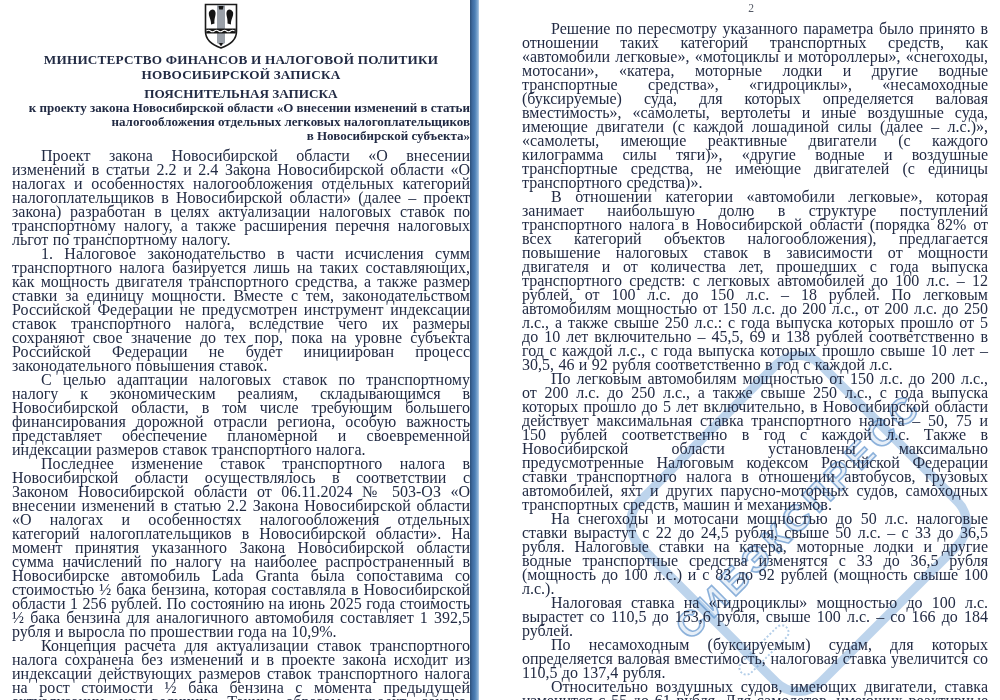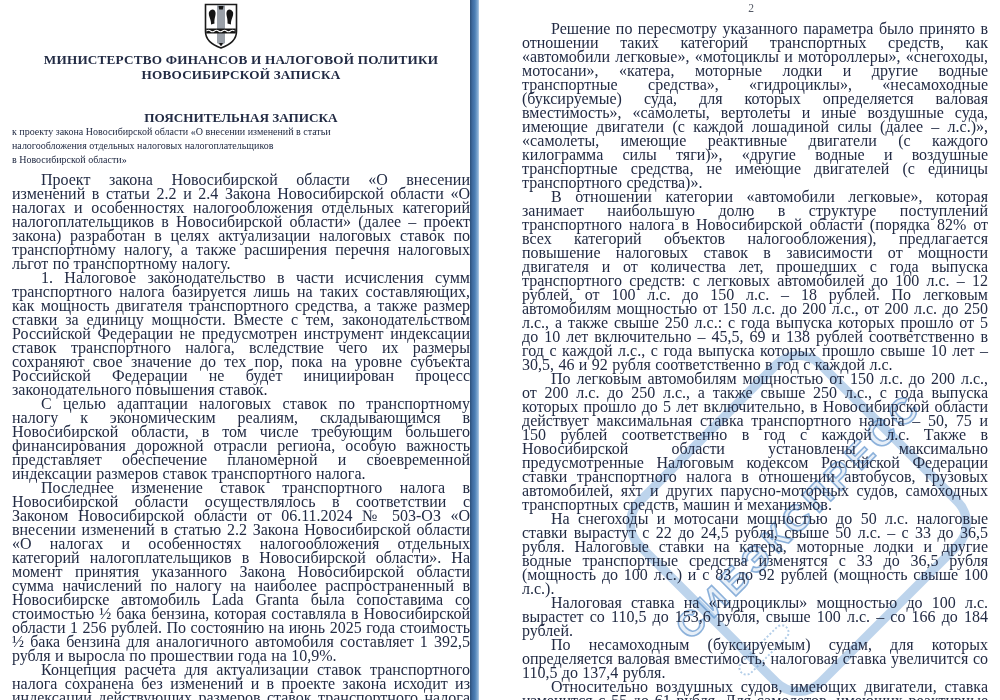--- a/index.html
+++ b/index.html
@@ -10,22 +10,22 @@
   .page { position:absolute; top:0; height:700px; background:#fff; }
   .page-left  { left:0; width:470px; padding:0 0 0 12px; }
   .page-right { left:479px; width:521px; padding:2px 12px 0 43px; }
 
   .divider { position:absolute; left:470px; top:0; width:9px; height:700px;
              background:linear-gradient(to right,#2e5078 0%,#3f6a9e 25%,#4d7fb4 55%,#82aad2 85%,#b8cfe6 100%); }
 
   .crest { position:absolute; left:204px; top:3px; width:34px; height:46px; }
 
   .org-header { margin-top:52px; text-align:center; font-weight:bold; font-size:13.2px; line-height:15px; letter-spacing:.2px; }
-  .doc-title  { margin-top:28px; text-align:center; font-weight:bold; font-size:13.2px; line-height:15px; }
-  .doc-subtitle { text-align:left; font-weight:normal; font-size:10px; line-height:13.8px; }
+  .doc-title  { margin-top:4px; text-align:center; font-weight:bold; font-size:13.2px; line-height:15px; }
+  .doc-subtitle { text-align:right; font-weight:bold; font-size:13px; line-height:13.8px; }
   .doc-subtitle div { line-height:13.8px; }
 
   .body-text { margin-top:7px; }
   .para { font-size:16px; line-height:14px; text-align:justify; text-indent:29px;
           hyphens:none; word-spacing:.4px; }
 
   .pageno { text-align:center; font-size:11.5px; color:#555a66; margin-left:-8px; }
   .right-body { margin-top:8px; position:relative; z-index:2; }
 
   .squiggle { text-decoration-style:wavy; text-decoration-color:#1ca089;
@@ -63,22 +63,22 @@
 
     <div class="org-header">
       <div>МИНИСТЕРСТВО ФИНАНСОВ И НАЛОГОВОЙ ПОЛИТИКИ</div>
       <div>НОВОСИБИРСКОЙ ЗАПИСКА</div>
     </div>
 
     <div class="doc-title">ПОЯСНИТЕЛЬНАЯ ЗАПИСКА</div>
 
     <div class="doc-subtitle">
       <div>к проекту закона Новосибирской области «О внесении изменений в статьи</div>
-      <div>налогообложения отдельных налоговых налогоплательщиков</div>
-      <div>в Новосибирской области»</div>
+      <div>налогообложения отдельных легковых налогоплательщиков</div>
+      <div>в Новосибирской субъекта»</div>
     </div>
 
     <div class="body-text">
       <p class="para">Проект закона Новосибирской области «О внесении изменений в статьи 2.2 и 2.4 Закона Новосибирской области «О налогах и особенностях налогообложения отдельных категорий налогоплательщиков в Новосибирской области» (далее – проект закона) разработан в целях актуализации налоговых ставок по транспортному налогу, а также расширения перечня налоговых льгот по транспортному налогу.</p>
       <p class="para">1. Налоговое законодательство в части исчисления сумм транспортного налога базируется лишь на таких составляющих, как мощность двигателя транспортного средства, а также размер ставки за единицу мощности. Вместе с тем, законодательством Российской Федерации не предусмотрен инструмент индексации ставок транспортного налога, вследствие чего их размеры сохраняют свое значение до тех пор, пока на уровне субъекта Российской Федерации не будет инициирован процесс законодательного повышения ставок.</p>
       <p class="para">С целью адаптации налоговых ставок по транспортному налогу к экономическим реалиям, складывающимся в Новосибирской области, в том числе требующим большего финансирования дорожной отрасли региона, особую важность представляет обеспечение планомерной и своевременной индексации размеров ставок транспортного налога.</p>
       <p class="para">Последнее изменение ставок транспортного налога в Новосибирской области осуществлялось в соответствии с Законом Новосибирской области от 06.11.2024 № 503-ОЗ «О внесении изменений в статью 2.2 Закона Новосибирской области «О налогах и особенностях налогообложения отдельных категорий налогоплательщиков в Новосибирской области». На момент принятия указанного Закона Новосибирской области сумма начислений по налогу на наиболее распространенный в Новосибирске автомобиль Lada Granta была сопоставима со стоимостью ½ бака бензина, которая составляла в Новосибирской области 1 256 рублей. По состоянию на июнь 2025 года стоимость ½ бака бензина для аналогичного автомобиля составляет 1 392,5 рубля и выросла <span class="squiggle">по</span> прошествии года на 10,9%.</p>
       <p class="para">Концепция расчета для актуализации ставок транспортного налога сохранена без изменений и в проекте закона исходит из индексации действующих размеров ставок транспортного налога на рост стоимости ½ бака бензина с момента предыдущей актуализации их величин. Таким образом, проект закона, предусматривает индексацию ставок транспортного налога на уровне 110,9% (с учетом округления значения после запятой до «0» или «5» десятых), значение которых еще не достигло своей максимальной величины.</p>
     </div>
   </div>

